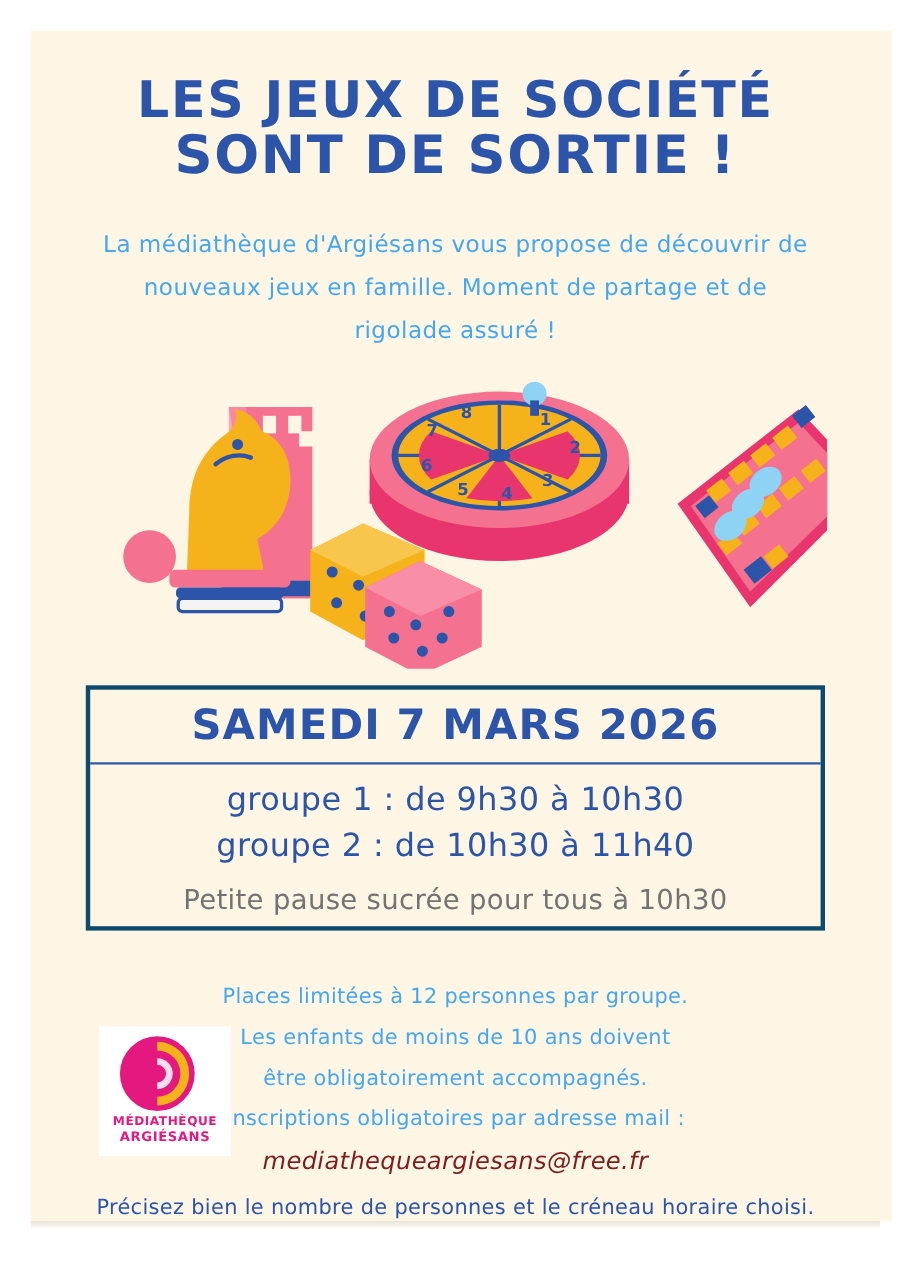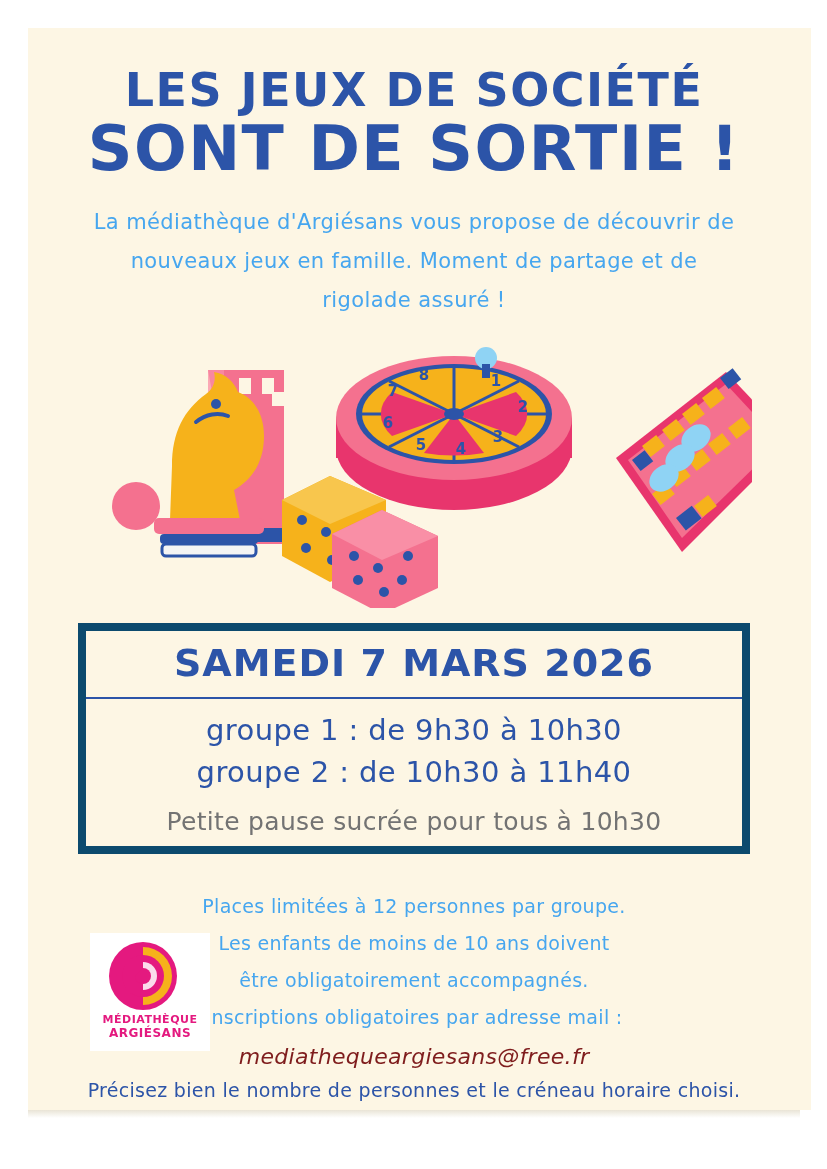--- a/index.html
+++ b/index.html
@@ -46,21 +46,21 @@
     text-align: center;
   }
   .title-line {
     font-family: "DejaVu Sans", sans-serif;
     font-weight: bold;
     color: #2c54a8;
     letter-spacing: 1.5px;
     line-height: 1.08;
   }
   .title-1 { font-size: 46px; }
-  .title-2 { font-size: 62px; text-align: center; }
+  .title-2 { font-size: 48px; text-align: center; }
 
   
   .intro {
     position: absolute;
     left: 60px;
     top: 175px;
     width: 652px;
     text-align: center;
     color: #46a6ef;
     font-size: 21px;
@@ -76,21 +76,21 @@
     width: 676px;
     height: 290px;
   }
 
   
   .infobox {
     position: absolute;
     left: 50px;
     top: 595px;
     width: 672px;
-    border: 8px solid #0c4a6e;
+    border: 4px solid #0c4a6e;
     box-sizing: border-box;
   }
   .info-date {
     text-align: center;
     color: #2c54a8;
     font-weight: bold;
     font-size: 38px;
     letter-spacing: 1px;
     padding: 10px 0 12px 0;
     border-bottom: 2px solid #2c54a8;
@@ -131,21 +131,21 @@
     color: #7f1d1d;
     font-size: 22px;
     line-height: 1.95;
     letter-spacing: 0.3px;
     font-style: italic;
   }
   .foot-last {
     color: #2c54a8;
     font-size: 19px;
     letter-spacing: 0.3px;
-    margin-top: 0;
+    margin-top: 8px;
   }
 
   
   .logo {
     position: absolute;
     left: 62px;
     top: 905px;
     width: 120px;
     height: 118px;
     background: #ffffff;

